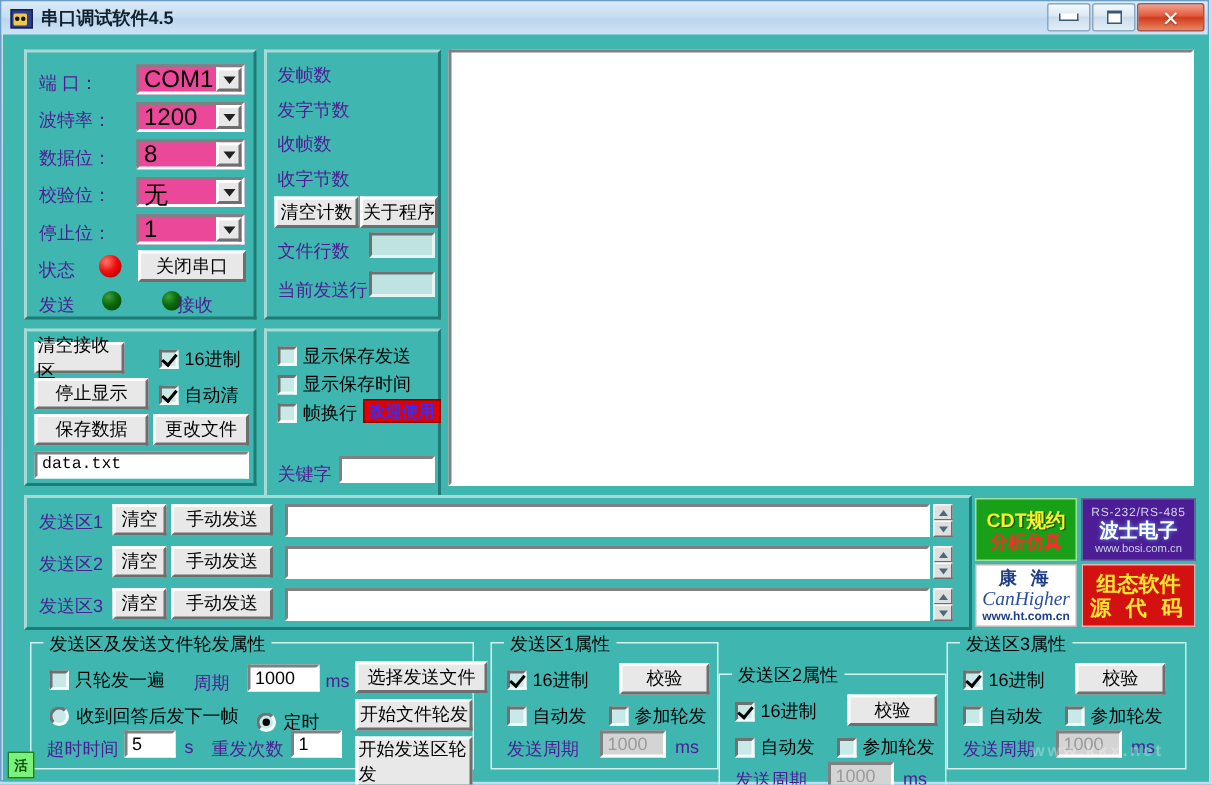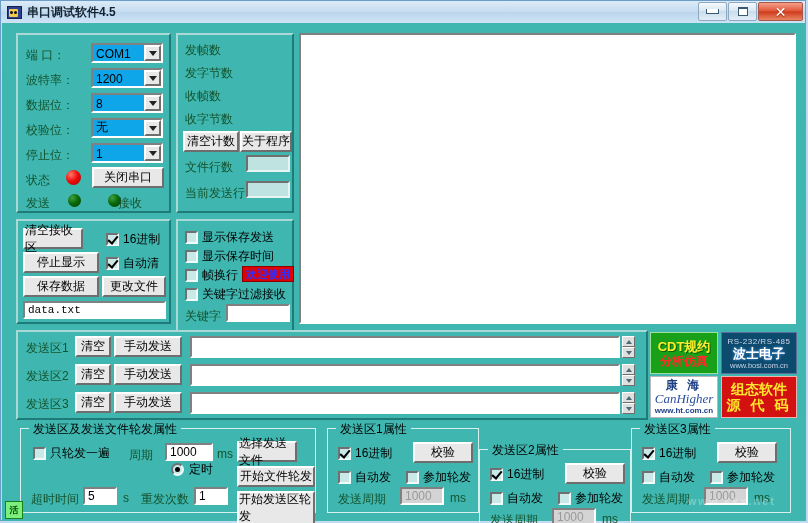--- a/index.html
+++ b/index.html
@@ -35,33 +35,33 @@
   .wbtn .glyph{display:block;}
   .g-min{width:11px;height:4px;border:1px solid #3a5871;border-top:none;background:#fff;}
   .g-max{width:10px;height:9px;border:1px solid #3a5871;border-top:2px solid #3a5871;background:#fff;box-sizing:border-box;}
   .g-close{color:#fff;font-size:14px;font-weight:bold;line-height:1;text-shadow:0 1px 1px #8a3520;}
 
   .client{position:absolute;left:1px;top:22px;width:804px;height:498px;background:#3fb7b0;}
 
   
   .panel{position:absolute;box-sizing:border-box;border:2px solid;
          border-color:#a9d9d6 #1f7b77 #1f7b77 #a9d9d6;background:#3fb7b0;}
-  .lbl{position:absolute;color:#14532d;font-size:12px;white-space:nowrap;}
+  .lbl{position:absolute;color:#4c1d95;font-size:12px;white-space:nowrap;}
   .btn{position:absolute;box-sizing:border-box;background:#e8e8e8;
        border:2px solid;border-color:#ffffff #6e6e6e #6e6e6e #ffffff;
        display:flex;align-items:center;justify-content:center;
        font-size:12px;color:#000;cursor:default;font-family:"Liberation Sans",sans-serif;}
   .tf{position:absolute;box-sizing:border-box;background:#fff;
       border:2px solid;border-color:#808080 #ffffff #ffffff #808080;
       font-size:12px;color:#000;display:flex;align-items:center;padding-left:3px;}
   .tf.ro{background:#d4d4d4;color:#9a9a9a;}
   .tf.mini{background:#bfe3e0;border-color:#6f6f6f #e8f4f3 #e8f4f3 #6f6f6f;}
-  .combo{position:absolute;box-sizing:border-box;background:#0ea5e9;
-      border:2px solid;border-color:#808080 #ffffff #ffffff #808080;font-size:12px;
-      display:flex;align-items:flex-end;}
+  .combo{position:absolute;box-sizing:border-box;background:#ec4899;
+      border:2px solid;border-color:#808080 #ffffff #ffffff #808080;font-size:16px;
+      display:flex;align-items:flex-start;}
   .combo .cv{padding-left:3px;flex:1;color:#000;}
   .combo .carrow{width:17px;height:100%;box-sizing:border-box;background:#e8e8e8;
       border:2px solid;border-color:#ffffff #6e6e6e #6e6e6e #ffffff;
       display:flex;align-items:center;justify-content:center;}
   .combo .carrow i{display:block;width:0;height:0;border-left:4px solid transparent;
       border-right:4px solid transparent;border-top:5px solid #222;}
 
   .cb{position:absolute;display:flex;align-items:center;white-space:nowrap;font-size:12px;color:#000;}
   .cb .box{width:13px;height:13px;box-sizing:border-box;margin-right:4px;flex:none;
       background:#c8e9e7;border:2px solid;border-color:#707070 #f2fbfa #f2fbfa #707070;position:relative;}
@@ -90,21 +90,21 @@
   .spin i{display:block;width:0;height:0;border-left:3px solid transparent;border-right:3px solid transparent;}
   .spin .up i{border-bottom:4px solid #4a6a78;}
   .spin .dn i{border-top:4px solid #4a6a78;}
 
   
   .ad{position:absolute;box-sizing:border-box;overflow:hidden;
       display:flex;flex-direction:column;align-items:center;justify-content:center;}
   .ad1{background:#18a018;border:1px solid #9fe0a0;}
   .ad1 .l1{color:#ffee2e;font-weight:bold;font-size:13px;line-height:15px;text-shadow:1px 1px 0 #0a5c0a;}
   .ad1 .l2{color:#ff2a2a;font-weight:bold;font-size:12px;line-height:14px;}
-  .ad2{background:#0c4a6e;border:1px solid #5f6b9a;}
+  .ad2{background:#4c1d95;border:1px solid #5f6b9a;}
   .ad2 .l1{color:#cfd6e8;font-size:8px;line-height:9px;letter-spacing:.5px;}
   .ad2 .l2{color:#ffffff;font-weight:bold;font-size:13px;line-height:15px;text-shadow:0 0 3px #5aa8ff;}
   .ad2 .l3{color:#c9d2e6;font-size:7.5px;line-height:9px;}
   .ad3{background:#ffffff;border:1px solid #b8b8b8;}
   .ad3 .l1{color:#1e3f86;font-weight:bold;font-size:12px;line-height:13px;letter-spacing:3px;}
   .ad3 .l2{color:#2b4fa0;font-size:13px;line-height:14px;font-family:"Liberation Serif",serif;font-style:italic;}
   .ad3 .l3{color:#1e3f86;font-weight:bold;font-size:8px;line-height:10px;}
   .ad4{background:#d41111;border:1px solid #f4b0b0;}
   .ad4 .l1{color:#ffe82c;font-weight:bold;font-size:14px;line-height:16px;}
   .ad4 .l2{color:#ffe82c;font-weight:bold;font-size:14px;line-height:16px;letter-spacing:3px;}
@@ -244,24 +244,20 @@
         <div class="cb" style="left:7px;top:27px;">
           <span class="box"></span>
           <span>显示保存时间</span>
         </div>
         <div class="cb" style="left:7px;top:46px;">
           <span class="box"></span>
           <span>帧换行</span>
         </div>
         <div class="welcome" style="left:64px;top:45px;width:52px;height:16px;">欢迎使用</div>
 
-        <div class="cb" style="left:7px;top:65px;">
-          <span class="box"></span>
-          <span>关键字过滤接收</span>
-        </div>
 
         <div class="lbl" style="left:7px;top:87px;">关键字</div>
         <div class="tf" style="left:48px;top:83px;width:64px;height:18px;"></div>
       </div>
 
       <div class="bigtext" style="left:297px;top:10px;width:497px;height:291px;"></div>
 
       <div class="panel" style="left:14px;top:307px;width:632px;height:90px;">
 
         <div class="lbl" style="left:8px;top:8px;">发送区1</div>
@@ -327,32 +323,36 @@
         <span class="gt">发送区及发送文件轮发属性</span>
 
         <div class="cb" style="left:12px;top:16px;">
           <span class="box"></span>
           <span>只轮发一遍</span>
         </div>
         <div class="lbl" style="left:108px;top:18px;">周期</div>
         <div class="tf" style="left:144px;top:14px;width:48px;height:18px;">1000</div>
         <div class="lbl" style="left:196px;top:18px;">ms</div>
 
-        <div class="rb on" style="left:150px;top:32px;">
+        <div class="rb" style="left:12px;top:40px;">
+          <span class="dot"></span>
+          <span>收到回答后发下一帧</span>
+        </div>
+        <div class="rb on" style="left:150px;top:44px;">
           <span class="dot"></span>
           <span>定时</span>
         </div>
 
         <div class="lbl" style="left:10px;top:62px;">超时时间</div>
         <div class="tf" style="left:62px;top:58px;width:34px;height:18px;">5</div>
         <div class="lbl" style="left:102px;top:62px;">s</div>
         <div class="lbl" style="left:120px;top:62px;">重发次数</div>
         <div class="tf" style="left:173px;top:58px;width:34px;height:18px;">1</div>
 
-        <div class="btn" style="left:216px;top:12px;width:60px;height:21px;">选择发送文件</div>
+        <div class="btn" style="left:216px;top:12px;width:88px;height:21px;">选择发送文件</div>
         <div class="btn" style="left:216px;top:37px;width:78px;height:21px;">开始文件轮发</div>
         <div class="btn" style="left:216px;top:62px;width:78px;height:34px;">开始发送区轮发</div>
       </div>
 
       <div class="group" style="left:325px;top:405px;width:152px;height:85px;">
         <span class="gt">发送区1属性</span>
         <div class="cb on" style="left:10px;top:16px;">
           <span class="box"></span>
           <span>16进制</span>
         </div>

